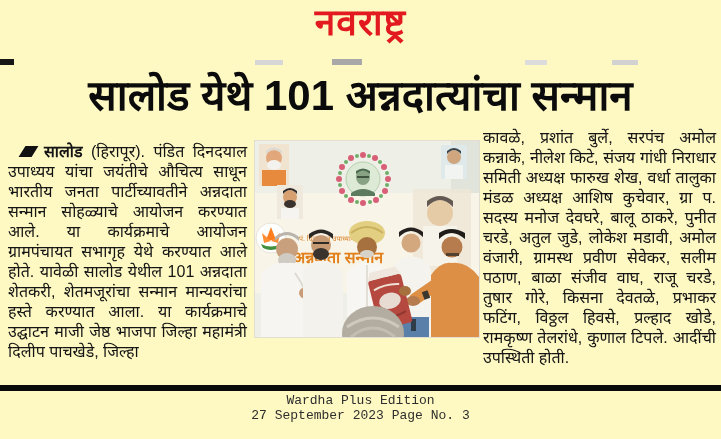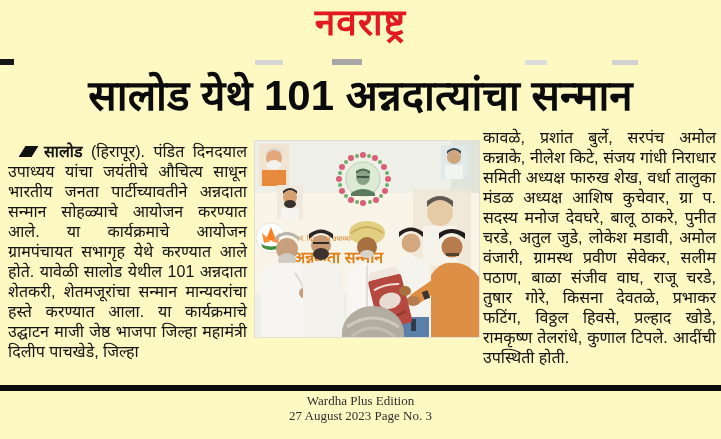--- a/index.html
+++ b/index.html
@@ -24,21 +24,21 @@
   .dl-marker{display:inline-block;width:13px;height:11px;background:#111;
              transform:skewX(-32deg);margin:0 9px 0 14px;}
   .lead-bold{font-weight:700;}
   
   .photo{position:absolute;top:141px;left:255px;width:224px;height:196px;
          outline:1px solid #e3ded2;}
   
   .rule{position:absolute;top:385px;left:0;width:721px;height:6px;background:#0a0a0a;}
   
   .footer{position:absolute;top:393px;left:0;width:721px;text-align:center;
-          font-family:Liberation Serif, serif;font-size:13px;line-height:15px;
+          font-family:Liberation Mono, monospace;font-size:13px;line-height:15px;
           color:#2e2e2e;}
 </style>
 </head>
 <body>
 
 <div id="frame">
 
   <div class="masthead" style="color:#e21a20;">नवराष्ट्र</div>
 
   <div class="artifact" style="top:59px;left:0;width:14px;height:6px;background:#161616;"></div>
@@ -202,16 +202,16 @@
 
 
   <div class="col col-right">
     <p>कावळे, प्रशांत बुर्ले, सरपंच अमोल कन्नाके, नीलेश किटे, संजय गांधी निराधार समिती अध्यक्ष फारुख शेख, वर्धा तालुका मंडळ अध्यक्ष आशिष कुचेवार, ग्रा प. सदस्य मनोज देवघरे, बालू ठाकरे, पुनीत चरडे, अतुल जुडे, लोकेश मडावी, अमोल वंजारी, ग्रामस्थ प्रवीण सेवेकर, सलीम पठाण, बाळा संजीव वाघ, राजू चरडे, तुषार गोरे, किसना देवतळे, प्रभाकर फटिंग, विठ्ठल हिवसे, प्रल्हाद खोडे, रामकृष्ण तेलरांधे, कुणाल टिपले. आदींची उपस्थिती होती.</p>
   </div>
 
   <div class="rule"></div>
 
   <div class="footer">
     <div>Wardha Plus Edition</div>
-    <div>27 August 2023 Page No. 3</div>
+    <div>27 September 2023 Page No. 3</div>
   </div>
 
 </div>
 
 </body></html>

